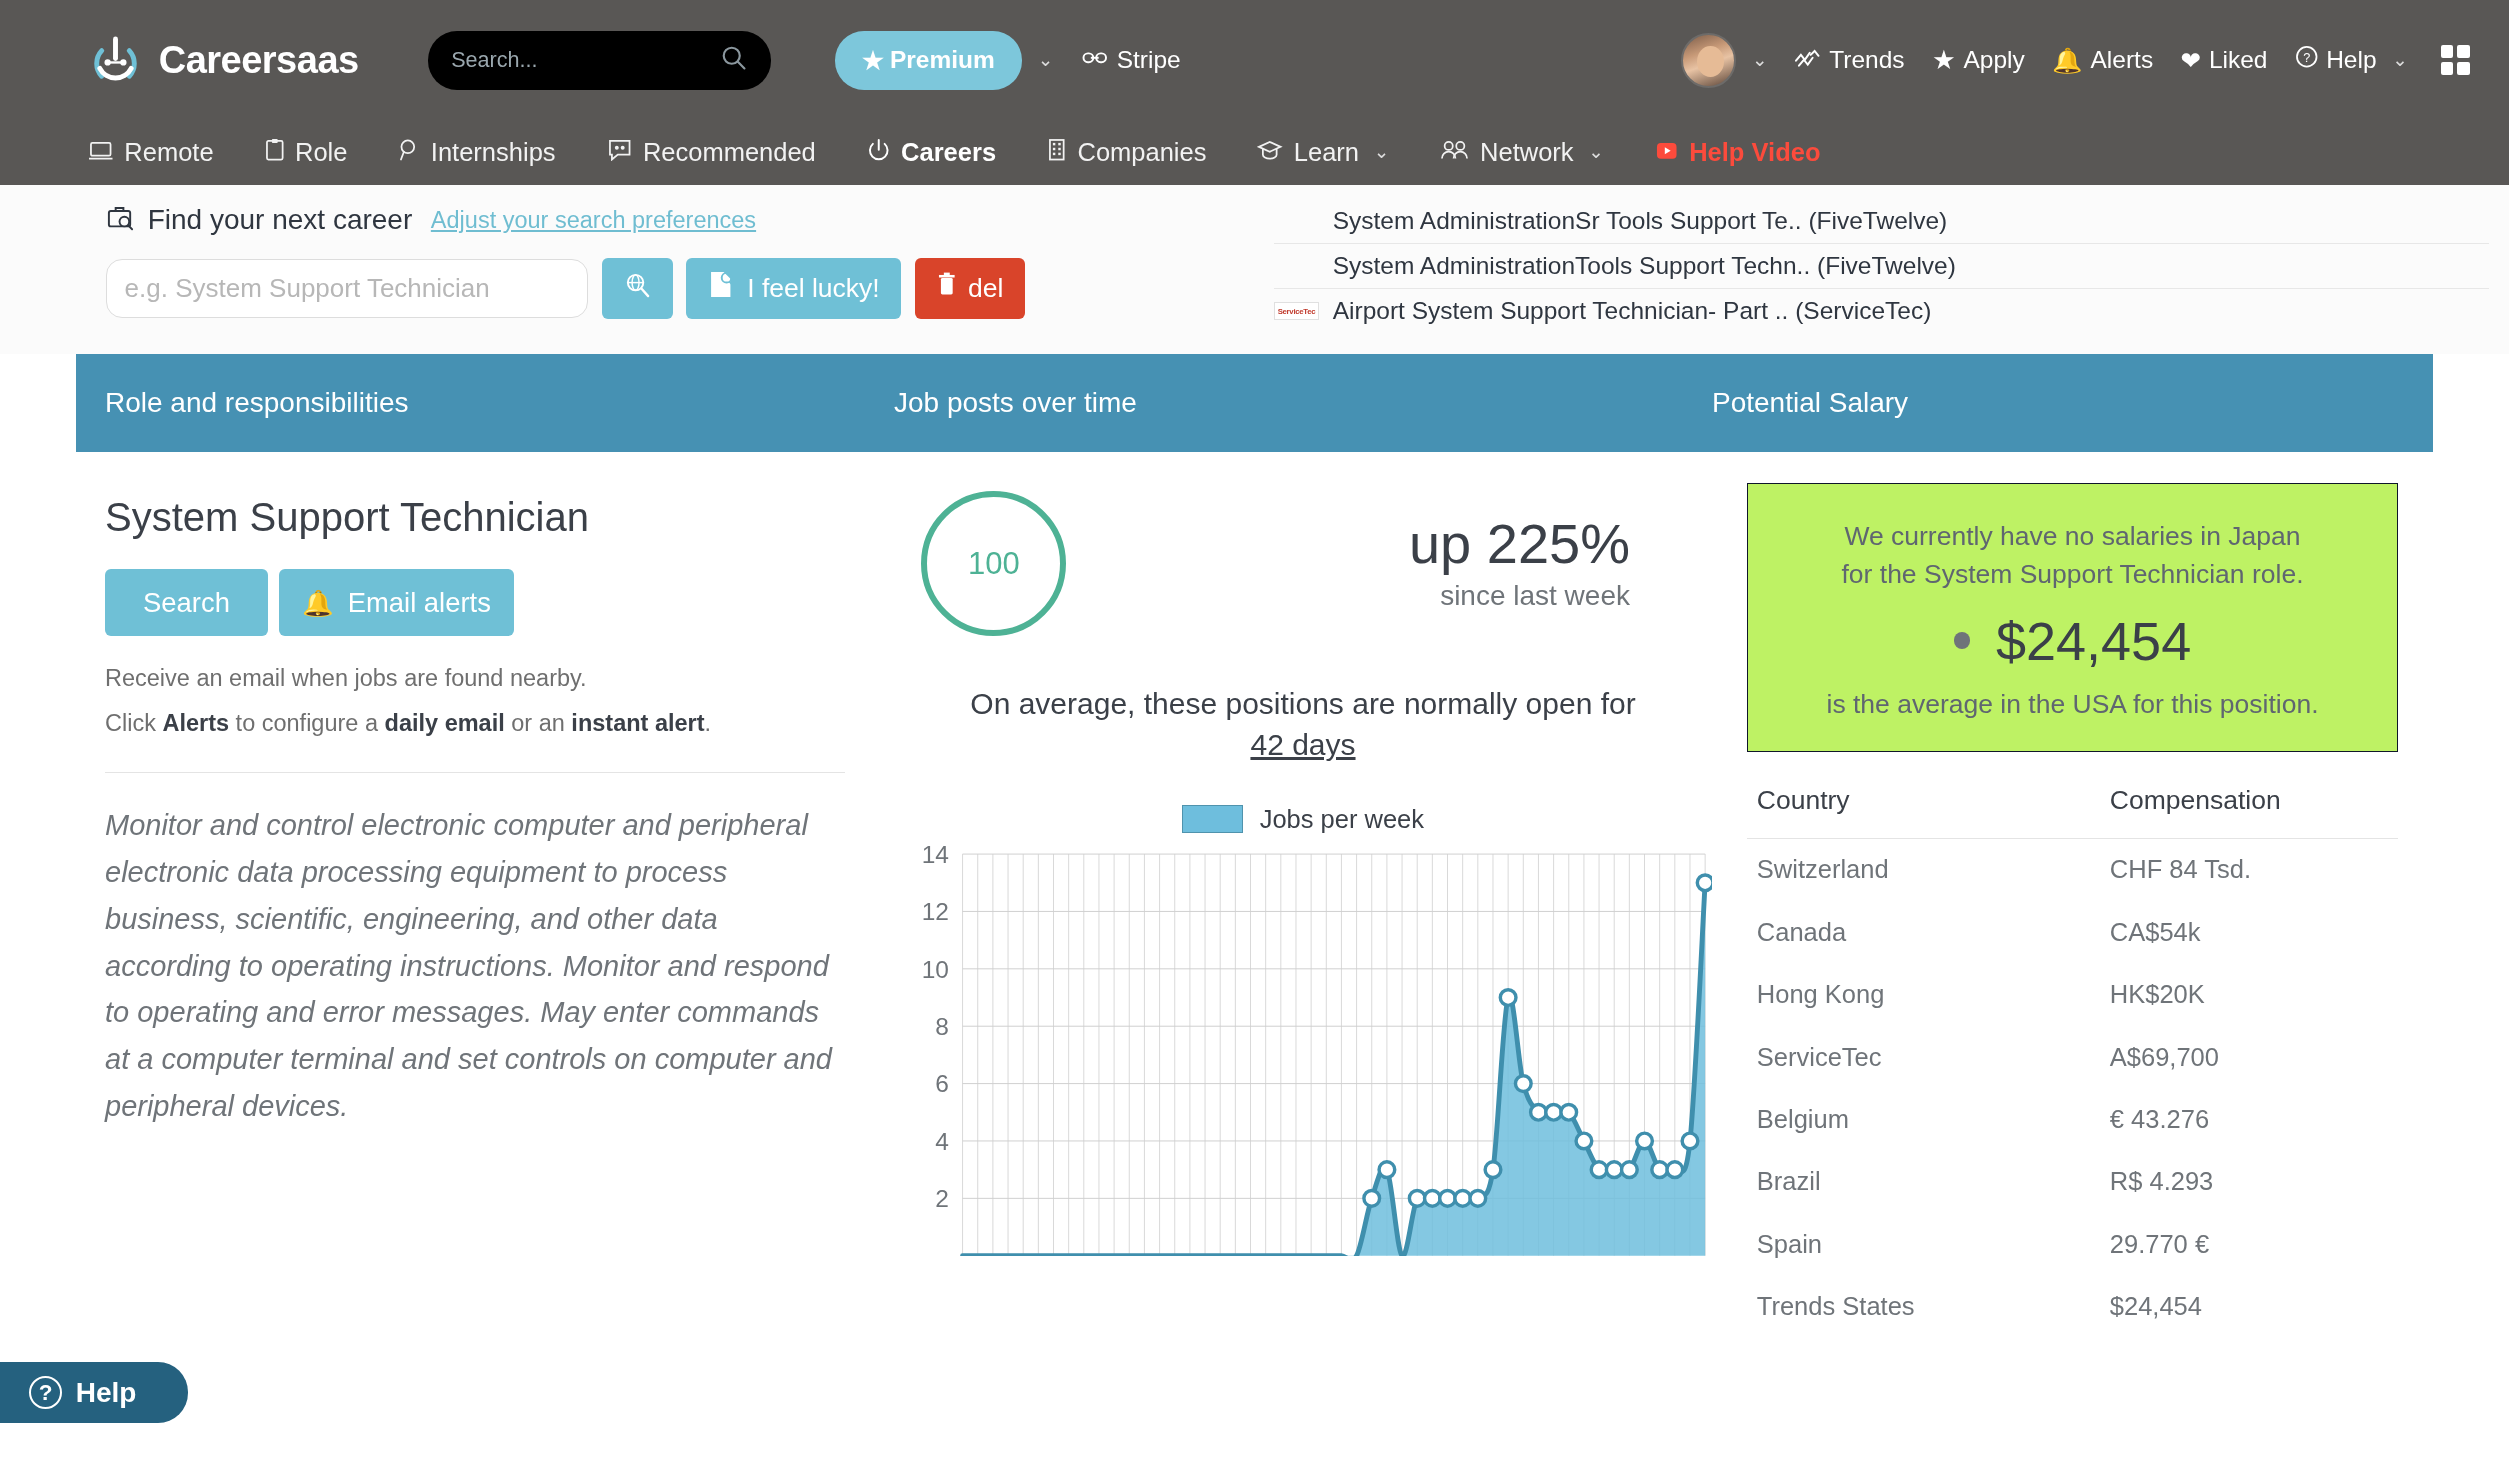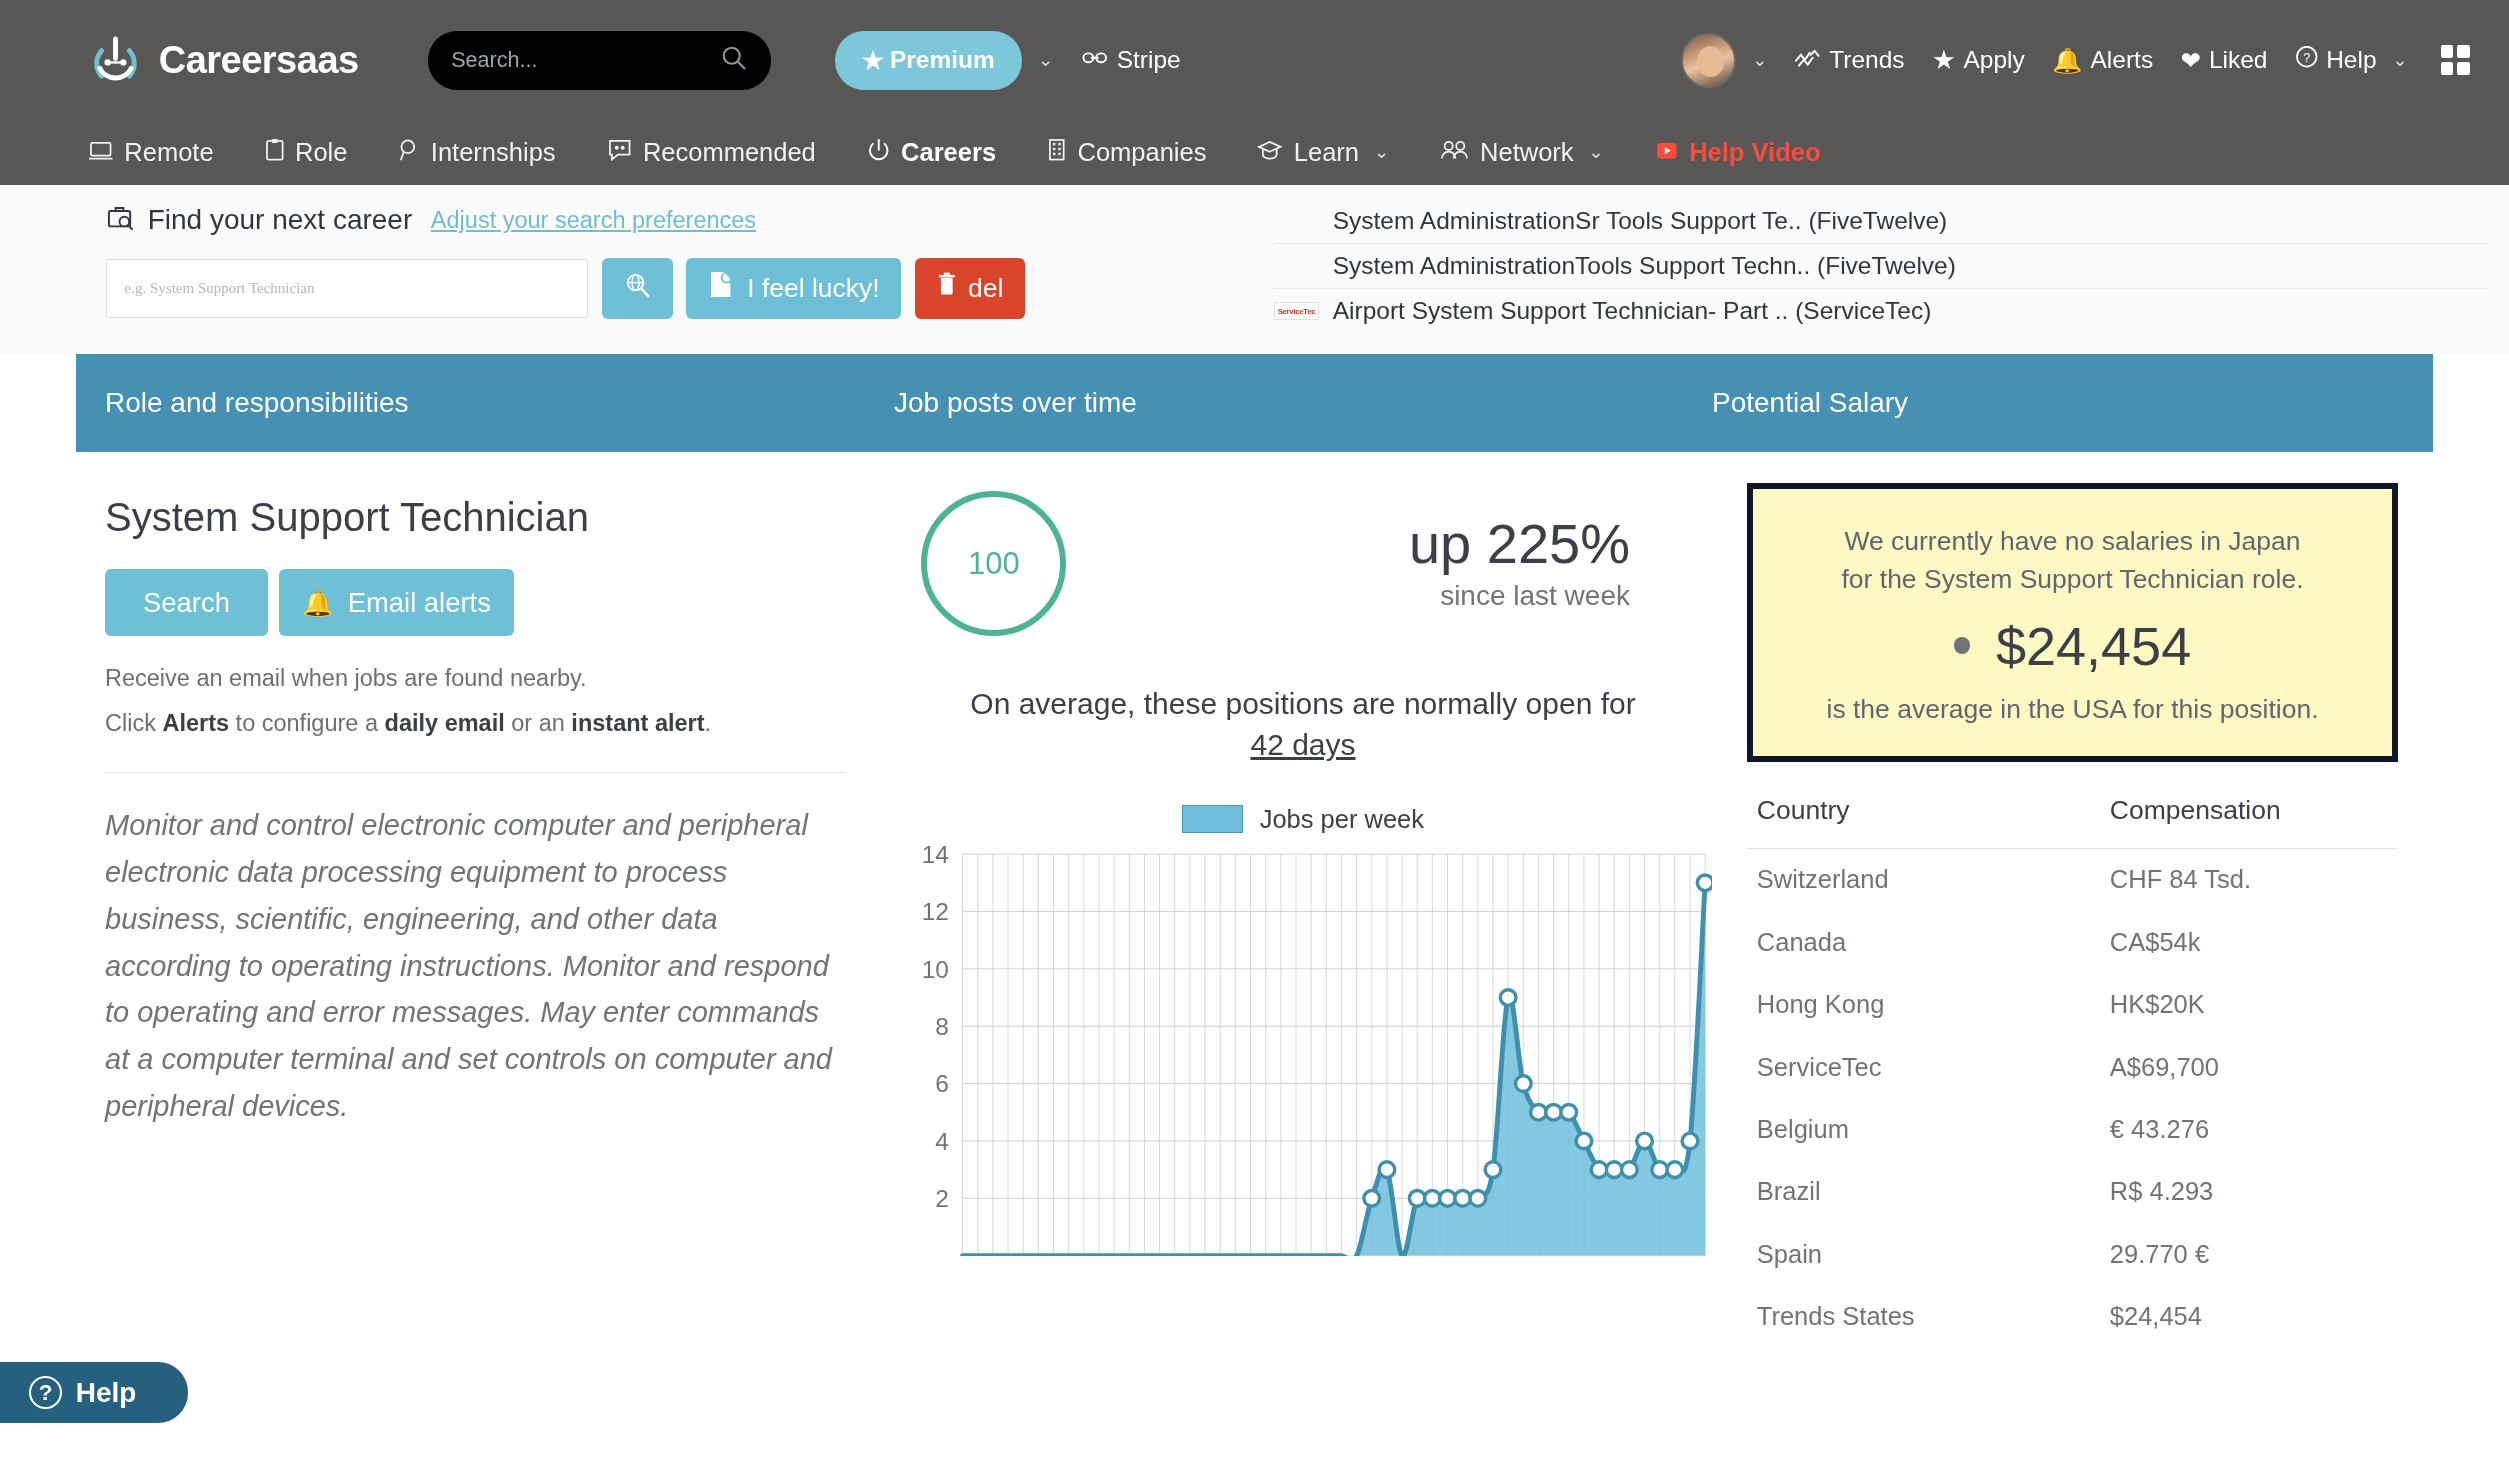--- a/index.html
+++ b/index.html
@@ -109,25 +109,25 @@
   .searchsec-left { width: 1274px; padding: 19px 0 0 106px; }
   .find-row { display: flex; align-items: center; gap: 12.7px; }
   .find-title { font-size: 28px; color: #2f3640; }
   .adjust-link {
     font-size: 23.5px; color: #6fbdd1; text-decoration: underline; cursor: pointer;
     margin-left: 5.9px;
   }
   .search-controls { display: flex; align-items: center; gap: 13.7px; margin-top: 21.6px; }
   .job-input {
     width: 482px; height: 59px;
-    border: 1px solid #dddddd; border-radius: 3px;
+    border: 1px solid #dddddd; border-radius: 16px;
     background: #fff; padding: 0 17.6px;
-    font-size: 15px; color: #b3b3b3;
+    font-size: 26px; color: #b3b3b3;
     outline: none;
-    font-family: Liberation Serif, serif;
+    font-family: Liberation Sans, sans-serif;
   }
   .job-input::placeholder { color: #b7b7b7; }
   .btn-globe {
     width: 71px; height: 61px; background: #6fc0d6;
     border: none; border-radius: 5.9px; color: #fff; font-size: 25.5px; cursor:pointer;
   }
   .btn-lucky {
     height: 61px; padding: 0 21.6px; background: #6fc0d6;
     border: none; border-radius: 5.9px; color: #fff;
     font-size: 26.5px; display: flex; align-items: center; gap: 13.7px;
@@ -219,21 +219,21 @@
     width: 61px; height: 28px; background: #6ebedd;
     border: 1px solid #4f93ad;
   }
   .legend-label { font-size: 25.5px; color: #3b4048; }
 
   .chartwrap { position: relative; margin-top: 9.8px; height: 421px; }
   .chart-svg { display:block; }
 
   
   .salary-card {
-    border: 6px solid #0f172a; background: #fef9c3;
+    border: 1px solid #0f172a; background: #bef264;
     padding: 33px 23.5px 31px 23.5px; text-align: center;
   }
   .salary-note { font-size: 26.5px; color: #5f6670; line-height: 1.45; }
   .salary-amount-row {
     display: flex; align-items: center; justify-content: center;
     gap: 25.5px; margin: 15.7px 0 17.6px 0;
   }
   .salary-dot { width: 16.7px; height: 16.7px; background: #6f7479; border-radius: 50%; }
   .salary-amount { font-size: 54px; color: #3b4048; }
   .salary-sub { font-size: 26.5px; color: #5f6670; }

